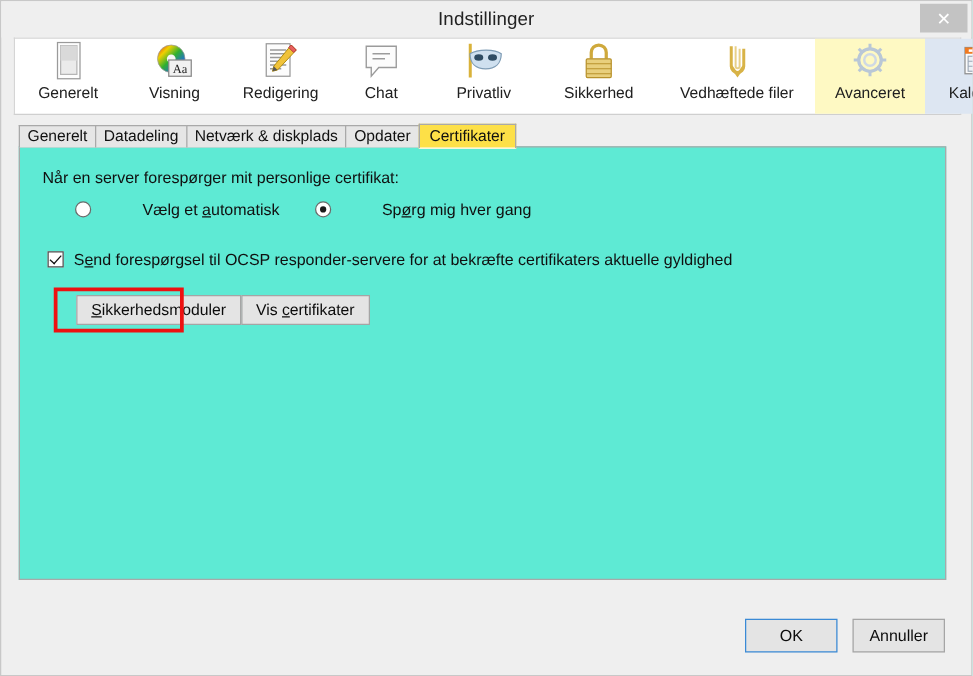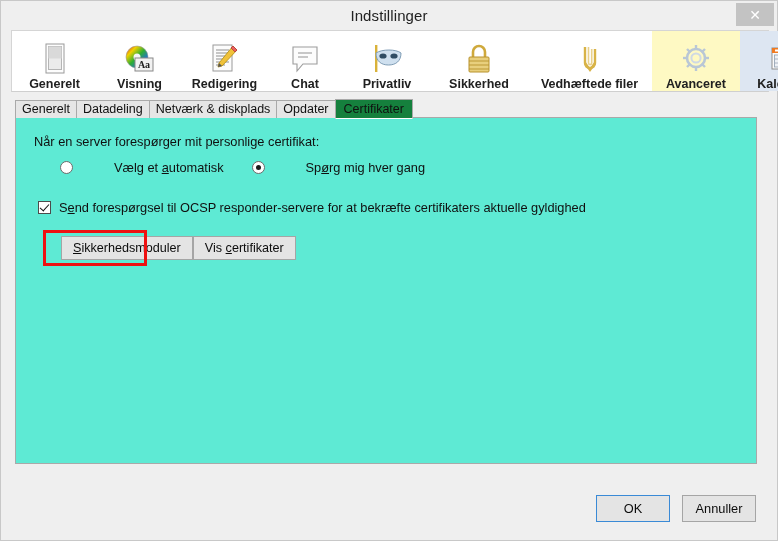--- a/index.html
+++ b/index.html
@@ -54,24 +54,23 @@
     border-bottom: 1px solid #cfcfcf;
     display: flex;
     align-items: stretch;
   }
   .tbitem {
     flex: 0 0 auto;
     display: flex;
     flex-direction: column;
     align-items: center;
     justify-content: flex-start;
-    padding-top: 12px;
+    padding-top: 1px;
     cursor: pointer;
     background: transparent;
-    font-weight: bold;
   }
   .tbitem .tbicon {
     height: 33px;
     display: flex; align-items: center; justify-content: center;
   }
   .tbitem .tblabel {
     font-size: 12.5px;
     color: #202020;
     margin-top: 2px;
     white-space: nowrap;
@@ -95,21 +94,21 @@
     color: #101010;
     background: #e6e6e6;
     border: 1px solid #a9a9a9;
     border-bottom: none;
     display: flex; align-items: center;
     margin-right: -1px;
     cursor: pointer;
     line-height: 1;
   }
   .tab.active {
-    background: #15803d;
+    background: #fde047;
     height: 20px;
     border-bottom: 1px solid #ffffff;
     margin-bottom: -1px;
     position: relative;
     z-index: 4;
     padding: 0 8px;
   }
 
   
   #panel {

